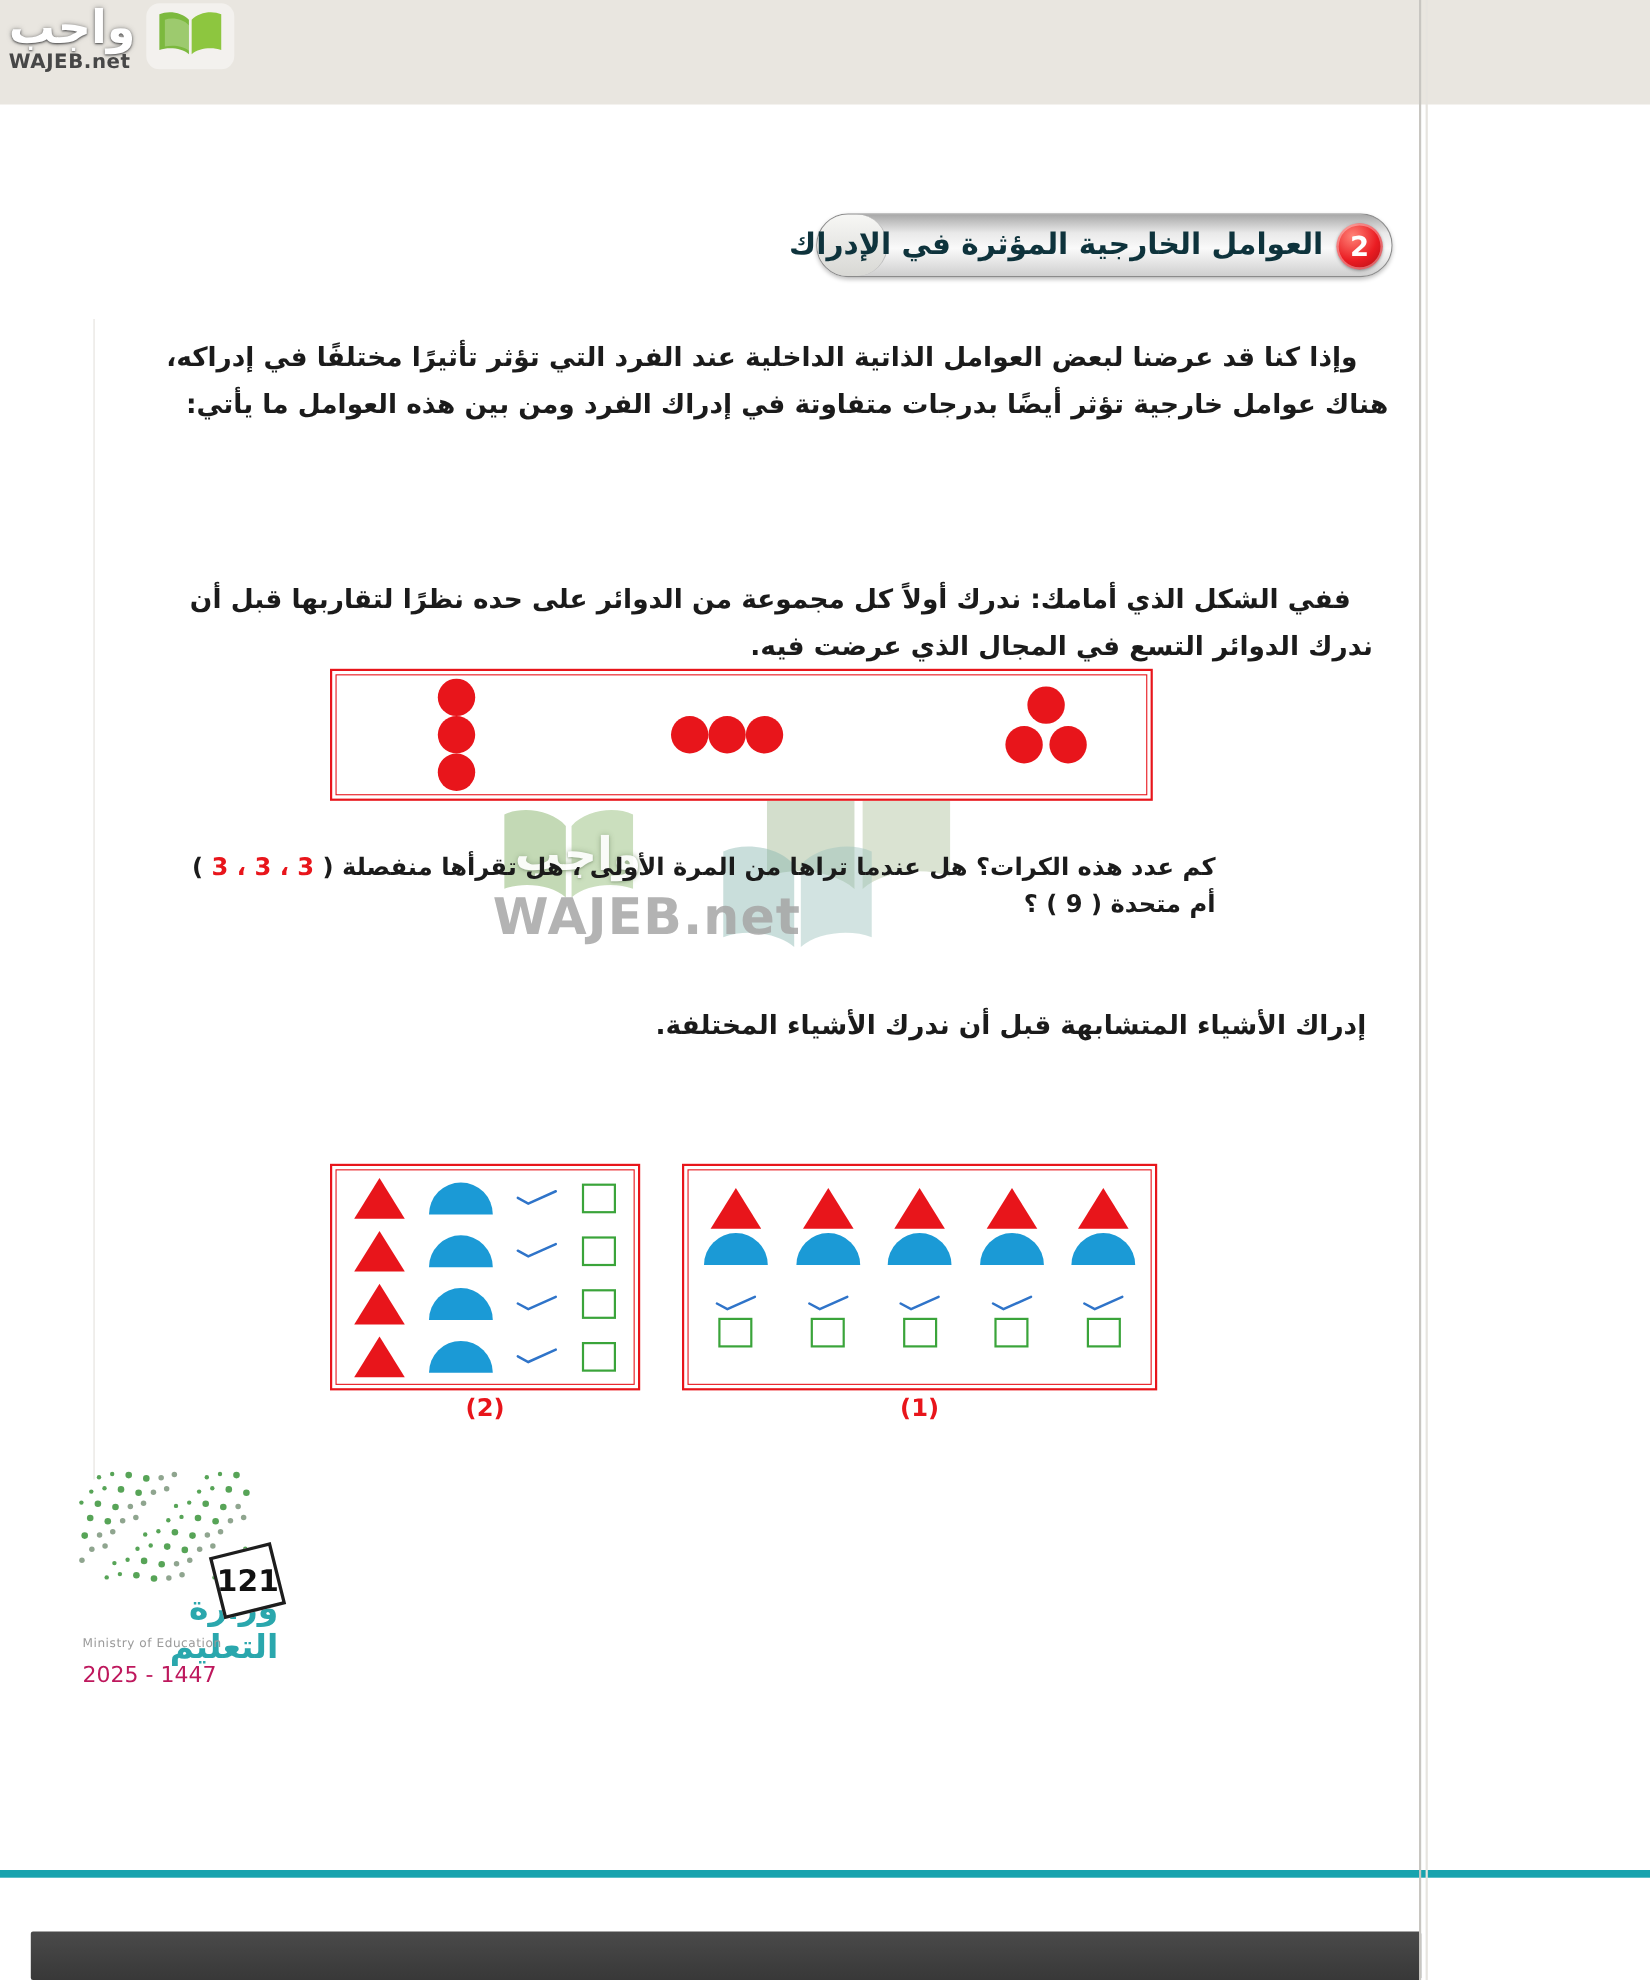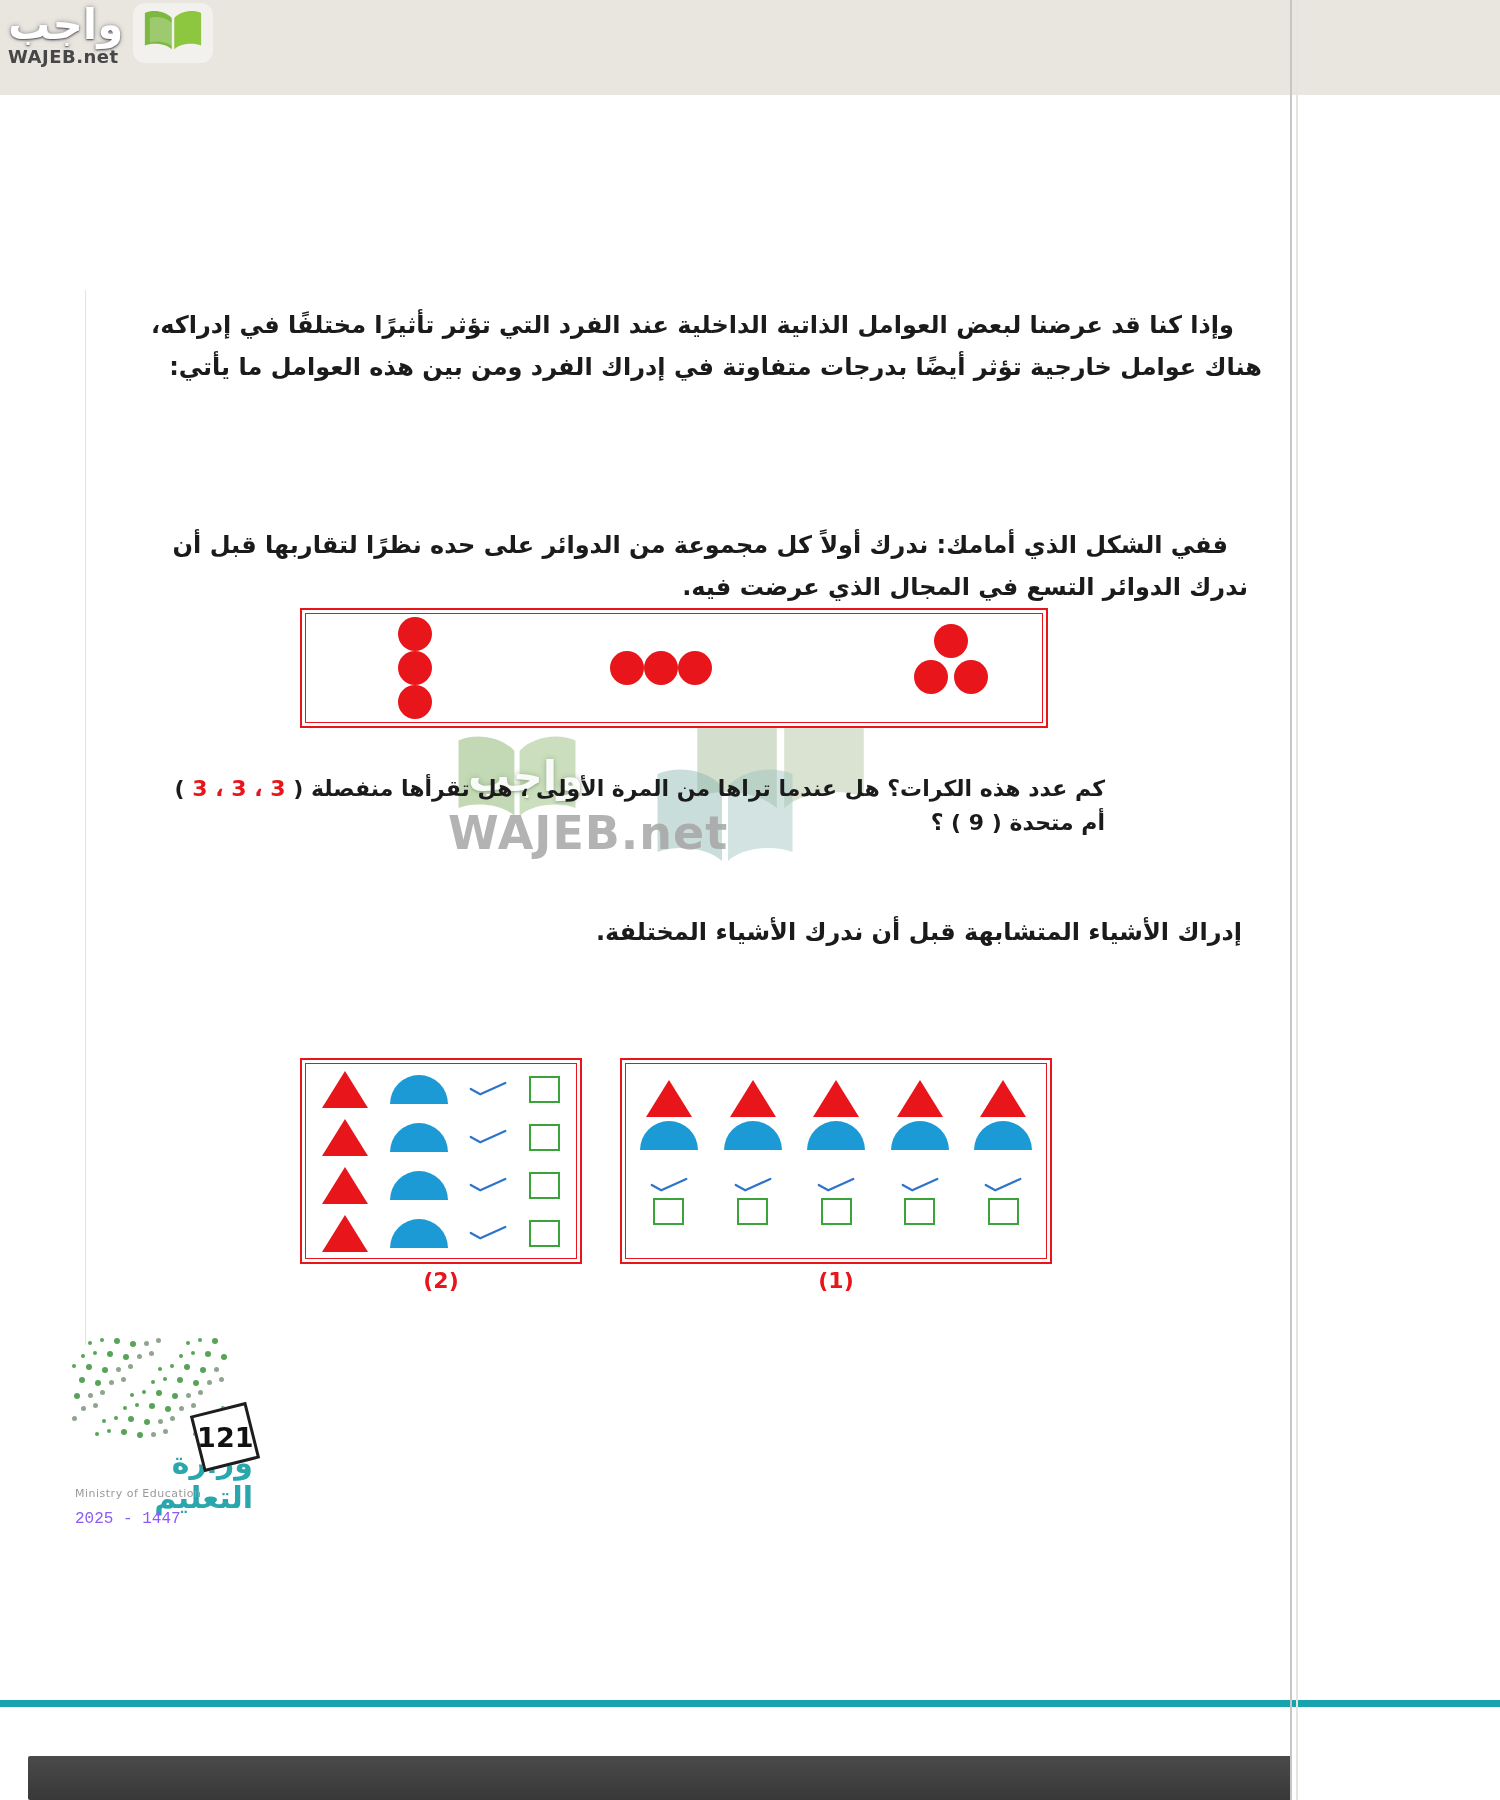--- a/index.html
+++ b/index.html
@@ -147,21 +147,21 @@
   }
 
   
   .moe-dots { position: absolute; left: 72px; top: 1338px; width: 170px; height: 108px; }
   .moe-dot { position: absolute; border-radius: 50%; }
   .moe-ar {
     position: absolute; left: 78px; top: 1445px; width: 175px;
     color: #2aa7ad; font-size: 30px; font-weight: 700; direction: rtl;
   }
   .moe-en  { position: absolute; left: 75px; top: 1487px; color: #9a9a9a; font-size: 11px; letter-spacing: .5px; }
-  .moe-years { position: absolute; left: 75px; top: 1510px; color: #8b5cf6; font-size: 16px; font-family: Liberation Mono, monospace; }
+  .moe-years { position: absolute; left: 75px; top: 1510px; color: #be185d; font-size: 20px; }
 
   .page-diamond {
     position: absolute; left: 196px; top: 1408px; width: 58px; height: 58px;
     border: 3px solid #1d1d1d; transform: rotate(-14deg); background: #fff;
     display: flex; align-items: center; justify-content: center; z-index: 5;
   }
   .page-diamond span { transform: rotate(14deg); font-size: 27px; font-weight: 700; color: #111; }
 
   .teal-rule  { position: absolute; left: 0; top: 1700px; width: 1500px; height: 7px; background: var(--teal); }
   .bottom-bar { position: absolute; left: 28px; top: 1756px; width: 1264px; height: 44px;
@@ -207,20 +207,27 @@
     <div class="wm-book wm3">
       <svg viewBox="0 0 100 80" width="130" height="104" aria-hidden="true">
         <path d="M48 16 C38 5 18 2 5 8 L5 60 C18 55 38 57 48 66 Z" fill="#9cc084"></path>
         <path d="M52 16 C62 5 82 2 95 8 L95 60 C82 55 62 57 52 66 Z" fill="#a9ca93"></path>
       </svg>
     </div>
     <div class="wm-ar">واجب</div>
     <div class="wm-domain">WAJEB.net</div>
   </div>
 
+  <div class="header-pill">
+    <div class="pill-cap"></div>
+    <div class="pill-title">العوامل الخارجية المؤثرة في الإدراك</div>
+    <div class="pill-num">
+      <span>2</span>
+    </div>
+  </div>
 
   <div class="txt intro">وإذا كنا قد عرضنا لبعض العوامل الذاتية الداخلية عند الفرد التي تؤثر تأثيرًا مختلفًا في إدراكه، هناك عوامل خارجية تؤثر أيضًا بدرجات متفاوتة في إدراك الفرد ومن بين هذه العوامل ما يأتي:</div>
 
   <div class="txt para-a2">ففي الشكل الذي أمامك: ندرك أولاً كل مجموعة من الدوائر على حده نظرًا لتقاربها قبل أن ندرك الدوائر التسع في المجال الذي عرضت فيه.</div>
 
   <div class="red-box prox-box">
       <div class="cgroup vertical">
         <div class="dot"></div>
         <div class="dot"></div>
         <div class="dot"></div>

